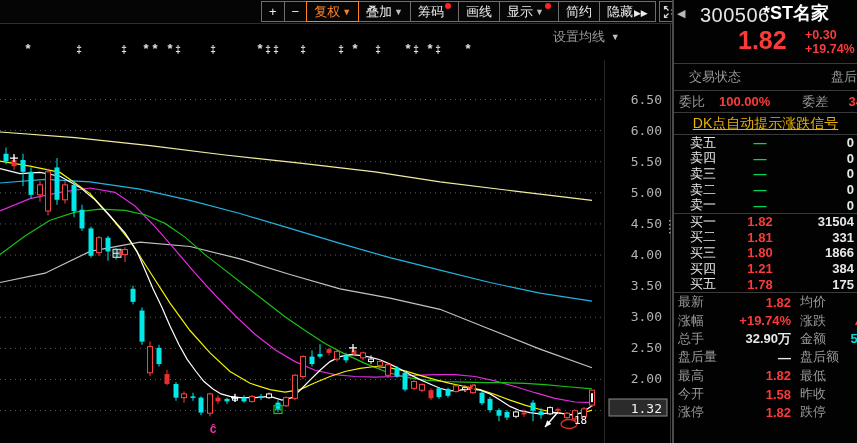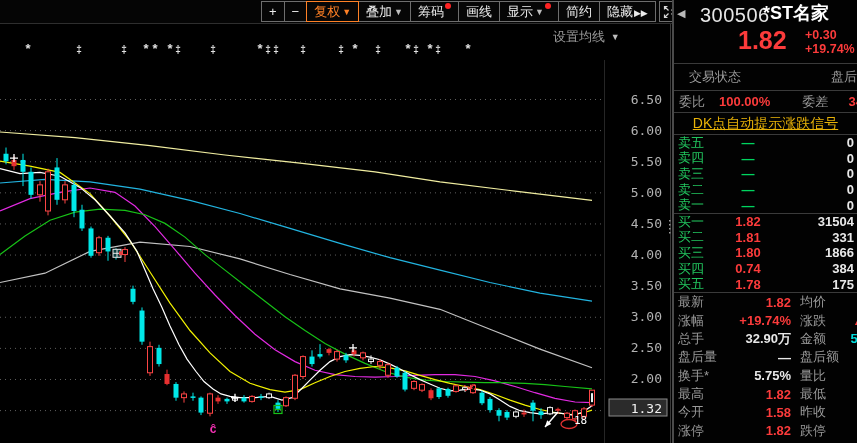--- a/index.html
+++ b/index.html
@@ -36,21 +36,21 @@
   #status-val{margin-left:auto;color:#9a9a9a;white-space:nowrap;}
   #weibi-row{height:21px;font-weight:bold;}
   #weibi-row .lbl{color:#9a9a9a;font-weight:normal;padding-left:5px;}
   #weibi-val{color:#fb3b3b;margin-left:14px;}
   #weicha-lbl{color:#9a9a9a;font-weight:normal;margin-left:32px;}
   #weicha-val{color:#fb3b3b;margin-left:auto;white-space:nowrap;margin-right:-6px;}
   #dk-row{height:21px;text-align:center;}
   #dk-link{color:#eab308;text-decoration:underline;font-size:14px;line-height:21px;cursor:pointer;}
   .book{display:block;}
   .book-row{display:flex;height:15.6px;align-items:center;font-size:13px;}
-  .book-row .bl{color:#22c55e;width:34px;padding-left:4px;}
+  .book-row .bl{color:#e5e5e5;width:34px;padding-left:16px;}
   .book-row .bp{width:72px;text-align:center;font-weight:bold;}
   .book-row .bq{flex:1;text-align:right;padding-right:3px;color:#e8e8e8;font-weight:bold;}
   .dash-green{color:#00d45f;}
   .price-red{color:#fb3b3b;}
   .stats{display:block;}
   .stat-row{display:flex;height:18.4px;align-items:center;font-size:13px;}
   .stat-row .sl{color:#9a9a9a;width:47px;padding-left:4px;white-space:nowrap;}
   .stat-row .sv{width:66px;text-align:right;font-weight:bold;white-space:nowrap;}
   .stat-row .sl2{color:#9a9a9a;padding-left:9px;white-space:nowrap;}
   .stat-row .sv2{flex:1;text-align:right;font-weight:bold;white-space:nowrap;margin-right:-8px;}
@@ -383,21 +383,21 @@
           <span class="bp price-red">1.81</span>
           <span class="bq">331</span>
         </div>
         <div class="book-row">
           <span class="bl">买三</span>
           <span class="bp price-red">1.80</span>
           <span class="bq">1866</span>
         </div>
         <div class="book-row">
           <span class="bl">买四</span>
-          <span class="bp price-red">0.74</span>
+          <span class="bp price-red">1.21</span>
           <span class="bq">384</span>
         </div>
         <div class="book-row">
           <span class="bl">买五</span>
           <span class="bp price-red">1.78</span>
           <span class="bq">175</span>
         </div>
       </div>
     <div class="pnl-divider"></div>
     <div id="stats" class="stats">
@@ -419,26 +419,20 @@
           <span class="sl2">金额</span>
           <span class="sv2 c-cyan">56</span>
         </div>
         <div class="stat-row">
           <span class="sl">盘后量</span>
           <span class="sv c-white">—</span>
           <span class="sl2">盘后额</span>
           <span class="sv2 c-white"></span>
         </div>
         <div class="stat-row">
-          <span class="sl">换手*</span>
-          <span class="sv c-white">5.75%</span>
-          <span class="sl2">量比</span>
-          <span class="sv2 c-white"></span>
-        </div>
-        <div class="stat-row">
           <span class="sl">最高</span>
           <span class="sv c-red">1.82</span>
           <span class="sl2">最低</span>
           <span class="sv2 c-white"></span>
         </div>
         <div class="stat-row">
           <span class="sl">今开</span>
           <span class="sv c-red">1.58</span>
           <span class="sl2">昨收</span>
           <span class="sv2 c-white"></span>

